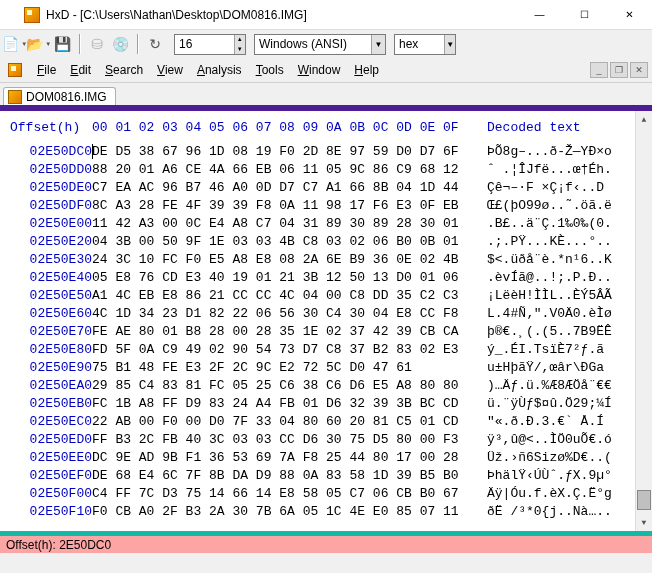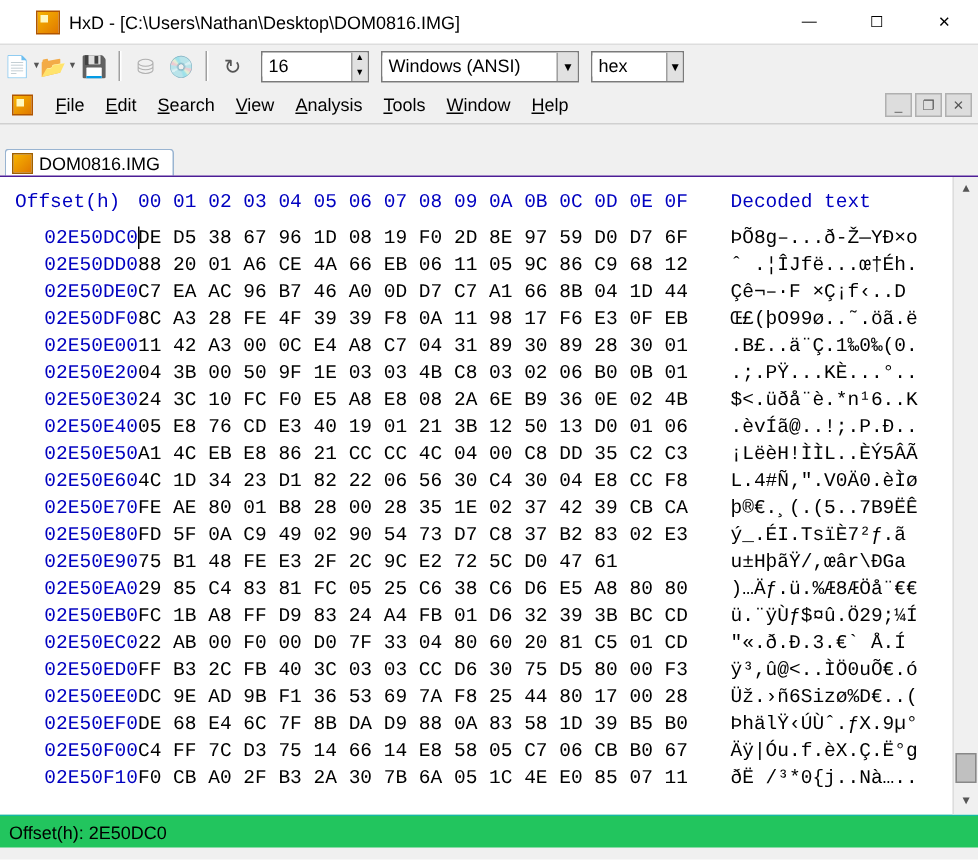--- a/index.html
+++ b/index.html
@@ -103,21 +103,21 @@
   .menu-item .ul { text-decoration: underline; }
   .menu-right { margin-left:auto; display:flex; gap:2px; }
   .menu-right .mbtn {
     width:18px; height:16px; display:flex; align-items:center;
     justify-content:center; border:1px solid #b0b0b0; background:#ddd;
     font-size:9px; color:#555;
   }
   .tabbar {
     background: #f0f0f0;
     border-top: 1px solid #d0d0d0;
-    height: 35px;
+    height: 23px;
     display: flex; align-items: flex-end;
     padding-left: 3px;
     text-align: right;
   }
   .tab {
     background: #fff;
     border: 1px solid #99b4d1;
     border-bottom: none;
     border-top-left-radius: 3px; border-top-right-radius: 3px;
     padding: 2px 8px 2px 4px;
@@ -133,40 +133,40 @@
   }
   .hexview {
     background: #fff;
     font-family: Consolas, "Courier New", monospace;
     font-size: 13px;
     line-height: 18px;
     padding: 8px 0 8px 10px;
     height: 426px;
     overflow: hidden;
     position: relative;
-    border-top: 1px solid #4c1d95;
+    border-top: 6px solid #4c1d95;
   }
   .hexhead { color:#0000c0; margin-bottom: 6px; white-space: pre; }
   .hexhead .hh-off { display:inline-block; width:82px; }
   .hexhead .hh-hex { display:inline-block; width:395px; letter-spacing:0; }
   .row { white-space: pre; }
   .off { color:#0000c0; display:inline-block; width:82px;text-align:right; }
   .hex { display:inline-block; width:395px; letter-spacing:0; }
   .dec { display:inline-block; color:#000; }
   .scrollbar {
     position:absolute; right:0; top:0; bottom:0; width:17px;
     background:#f0f0f0; border-left:1px solid #ddd;
     display:flex; flex-direction:column;
   }
   .sb-btn { height:17px; display:flex; align-items:center; justify-content:center; font-size:8px; color:#555; }
   .sb-track { flex:1; position:relative; }
   .sb-thumb { position:absolute; left:1px; right:1px; bottom:4px; height:20px; background:#c0c0c0; border:1px solid #888; }
   .statusbar {
-    background:#22c55e;
-    border-top:1px solid #14b8a6;
+    background:#fca5a5;
+    border-top:5px solid #14b8a6;
     height:22px;
     display:flex; align-items:center;
     padding:0 6px;
     font-size:12px;
   }
   .caret { border-left:1px solid #000; margin-right:-1px; }
 </style>
 </head>
 <body>
 

